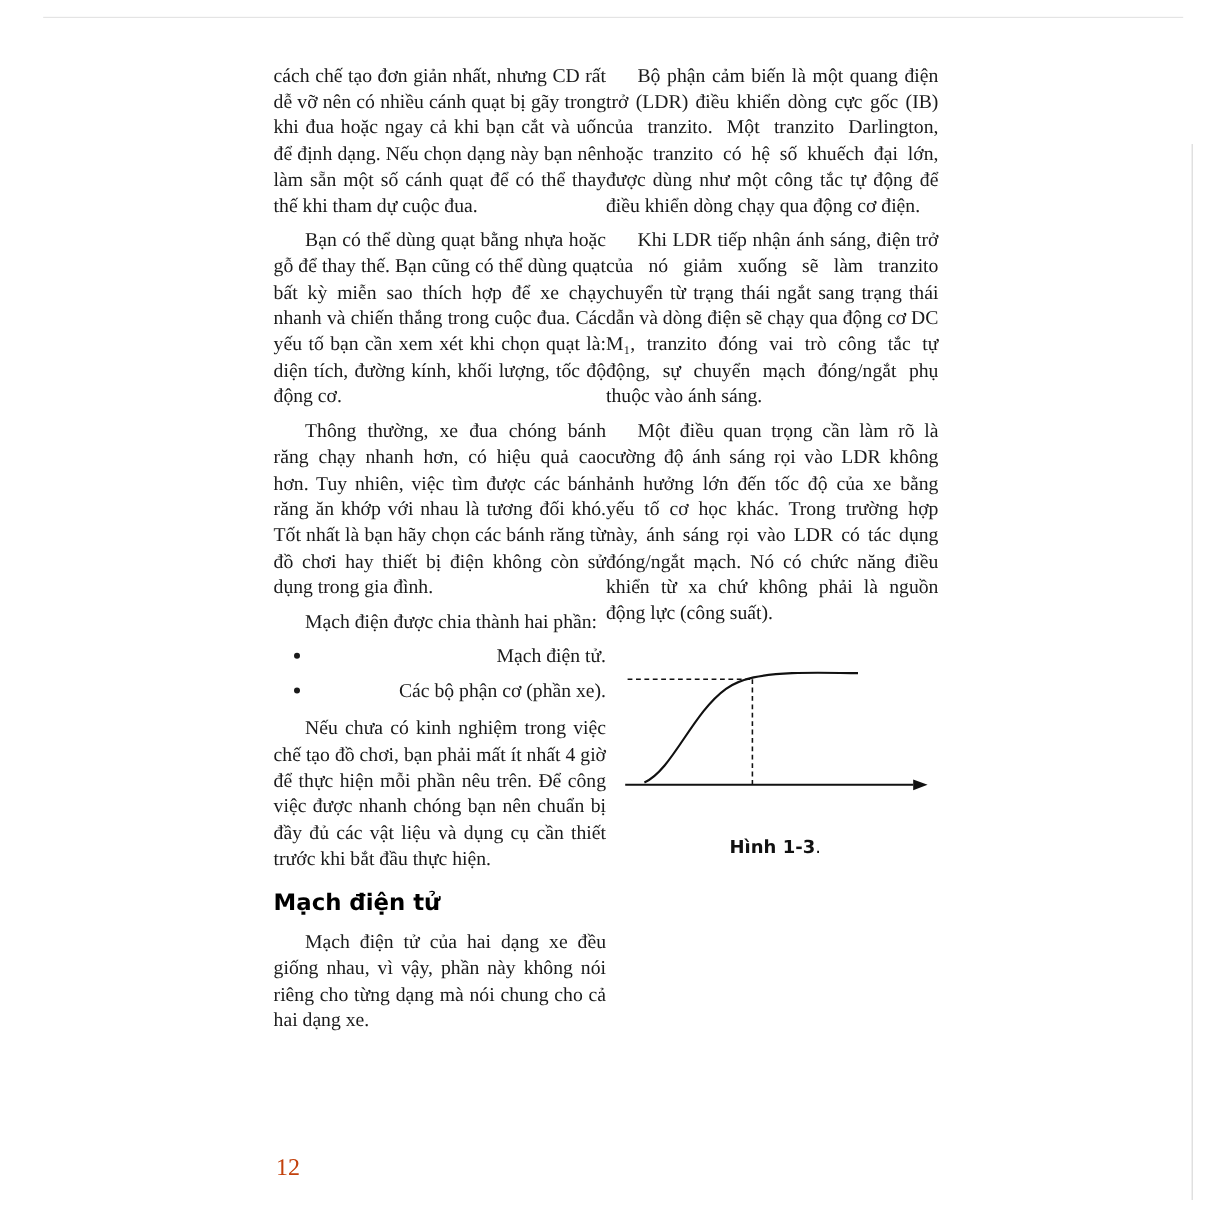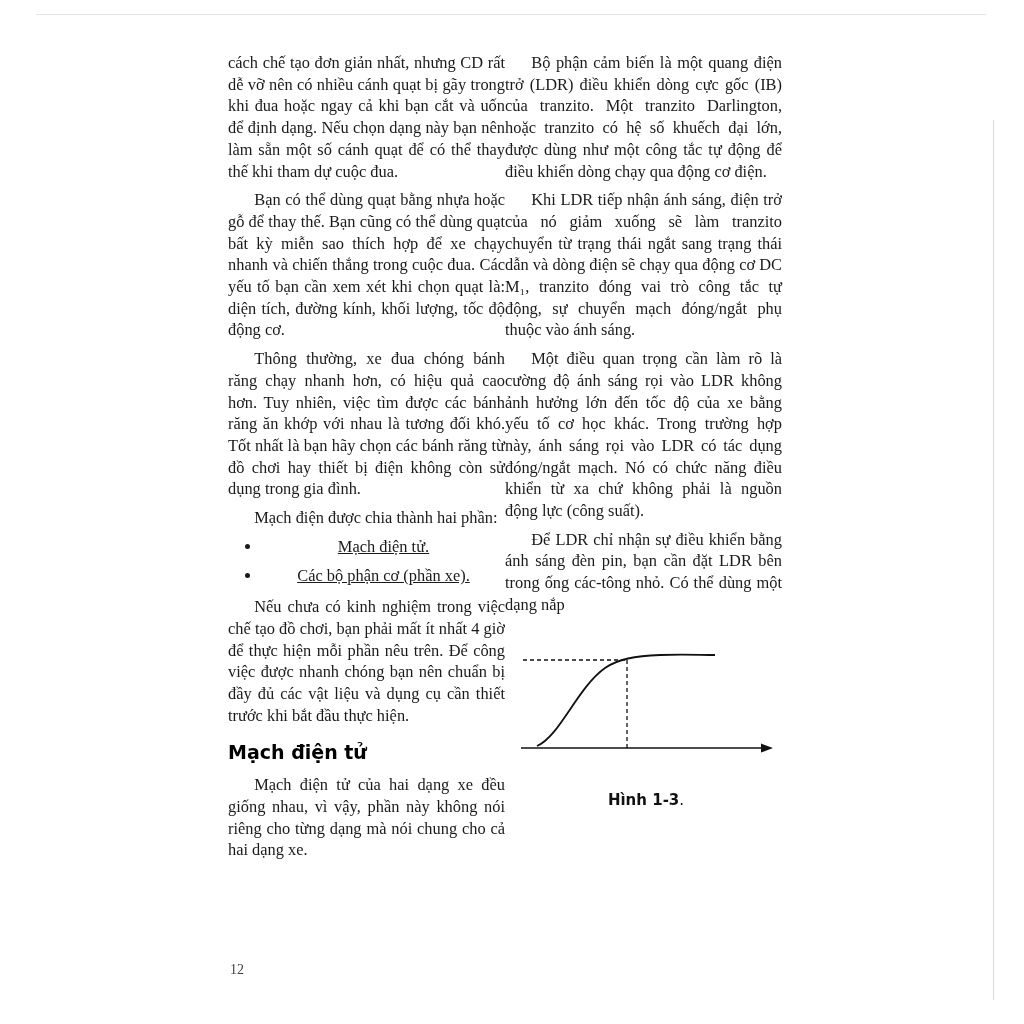--- a/index.html
+++ b/index.html
@@ -38,22 +38,21 @@
     text-indent: 1.6em;
   }
   .col p.noindent { text-indent: 0; }
   ul.bullets {
     margin: 2px 0 9px 0;
     padding-left: 34px;
     list-style: disc outside;
   }
   ul.bullets li {
     margin: 0 0 8px 0;
-    text-align: center;
-    text-decoration: underline;
+    text-align: right;
   }
   h2.section-heading {
     font-family: "DejaVu Sans", "Liberation Sans", sans-serif;
     font-size: 19px;
     font-weight: bold;
     margin: 16px 0 10px 0;
     color: #000;
     text-align: left;
   }
   figure.graph-figure {
@@ -67,22 +66,22 @@
     font-weight: bold;
     font-size: 15px;
     text-align: center;
     margin-top: 24px;
     color: #111;
   }
   figcaption.figure-caption .cap-period { font-weight: normal; }
   .page-number {
     position: absolute;
     left: 230px; top: 962px;
-    font-size: 14px;
-    color: #404040;
+    font-size: 20px;
+    color: #c2410c;
   }
 </style>
 </head>
 <body>
 
 <div class="scan-edge-right"></div>
 <div class="scan-edge-top"></div>
 
 <div class="content">
   <div class="columns">
@@ -98,21 +97,20 @@
       </ul>
       <p>Nếu chưa có kinh nghiệm trong việc chế tạo đồ chơi, bạn phải mất ít nhất 4 giờ để thực hiện mỗi phần nêu trên. Để công việc được nhanh chóng bạn nên chuẩn bị đầy đủ các vật liệu và dụng cụ cần thiết trước khi bắt đầu thực hiện.</p>
       <h2 class="section-heading">Mạch điện tử</h2>
       <p>Mạch điện tử của hai dạng xe đều giống nhau, vì vậy, phần này không nói riêng cho từng dạng mà nói chung cho cả hai dạng xe.</p>
     </div>
 
     <div class="col">
       <p>Bộ phận cảm biến là một quang điện trở (LDR) điều khiển dòng cực gốc (IB) của tranzito. Một tranzito Darlington, hoặc tranzito có hệ số khuếch đại lớn, được dùng như một công tắc tự động để điều khiển dòng chạy qua động cơ điện.</p>
       <p>Khi LDR tiếp nhận ánh sáng, điện trở của nó giảm xuống sẽ làm tranzito chuyển từ trạng thái ngắt sang trạng thái dẫn và dòng điện sẽ chạy qua động cơ DC M₁, tranzito đóng vai trò công tắc tự động, sự chuyển mạch đóng/ngắt phụ thuộc vào ánh sáng.</p>
       <p>Một điều quan trọng cần làm rõ là cường độ ánh sáng rọi vào LDR không ảnh hưởng lớn đến tốc độ của xe bằng yếu tố cơ học khác. Trong trường hợp này, ánh sáng rọi vào LDR có tác dụng đóng/ngắt mạch. Nó có chức năng điều khiển từ xa chứ không phải là nguồn động lực (công suất).</p>
-      <p>Để LDR chỉ nhận sự điều khiển bằng ánh sáng đèn pin, bạn cần đặt LDR bên trong ống các-tông nhỏ. Có thể dùng một dạng nắp</p>
 
       <figure class="graph-figure">
         <svg width="262" height="128" viewBox="0 0 262 128">
 
           <line x1="6" y1="110" x2="246" y2="110" stroke="#111" stroke-width="1.6"></line>
           <polygon points="246,105.5 258,110 246,114.5" fill="#111"></polygon>
 
           <line x1="8" y1="22" x2="112" y2="22" stroke="#111" stroke-width="1.3" stroke-dasharray="4 3"></line>
 
           <line x1="112" y1="22" x2="112" y2="110" stroke="#111" stroke-width="1.3" stroke-dasharray="4 3"></line>

